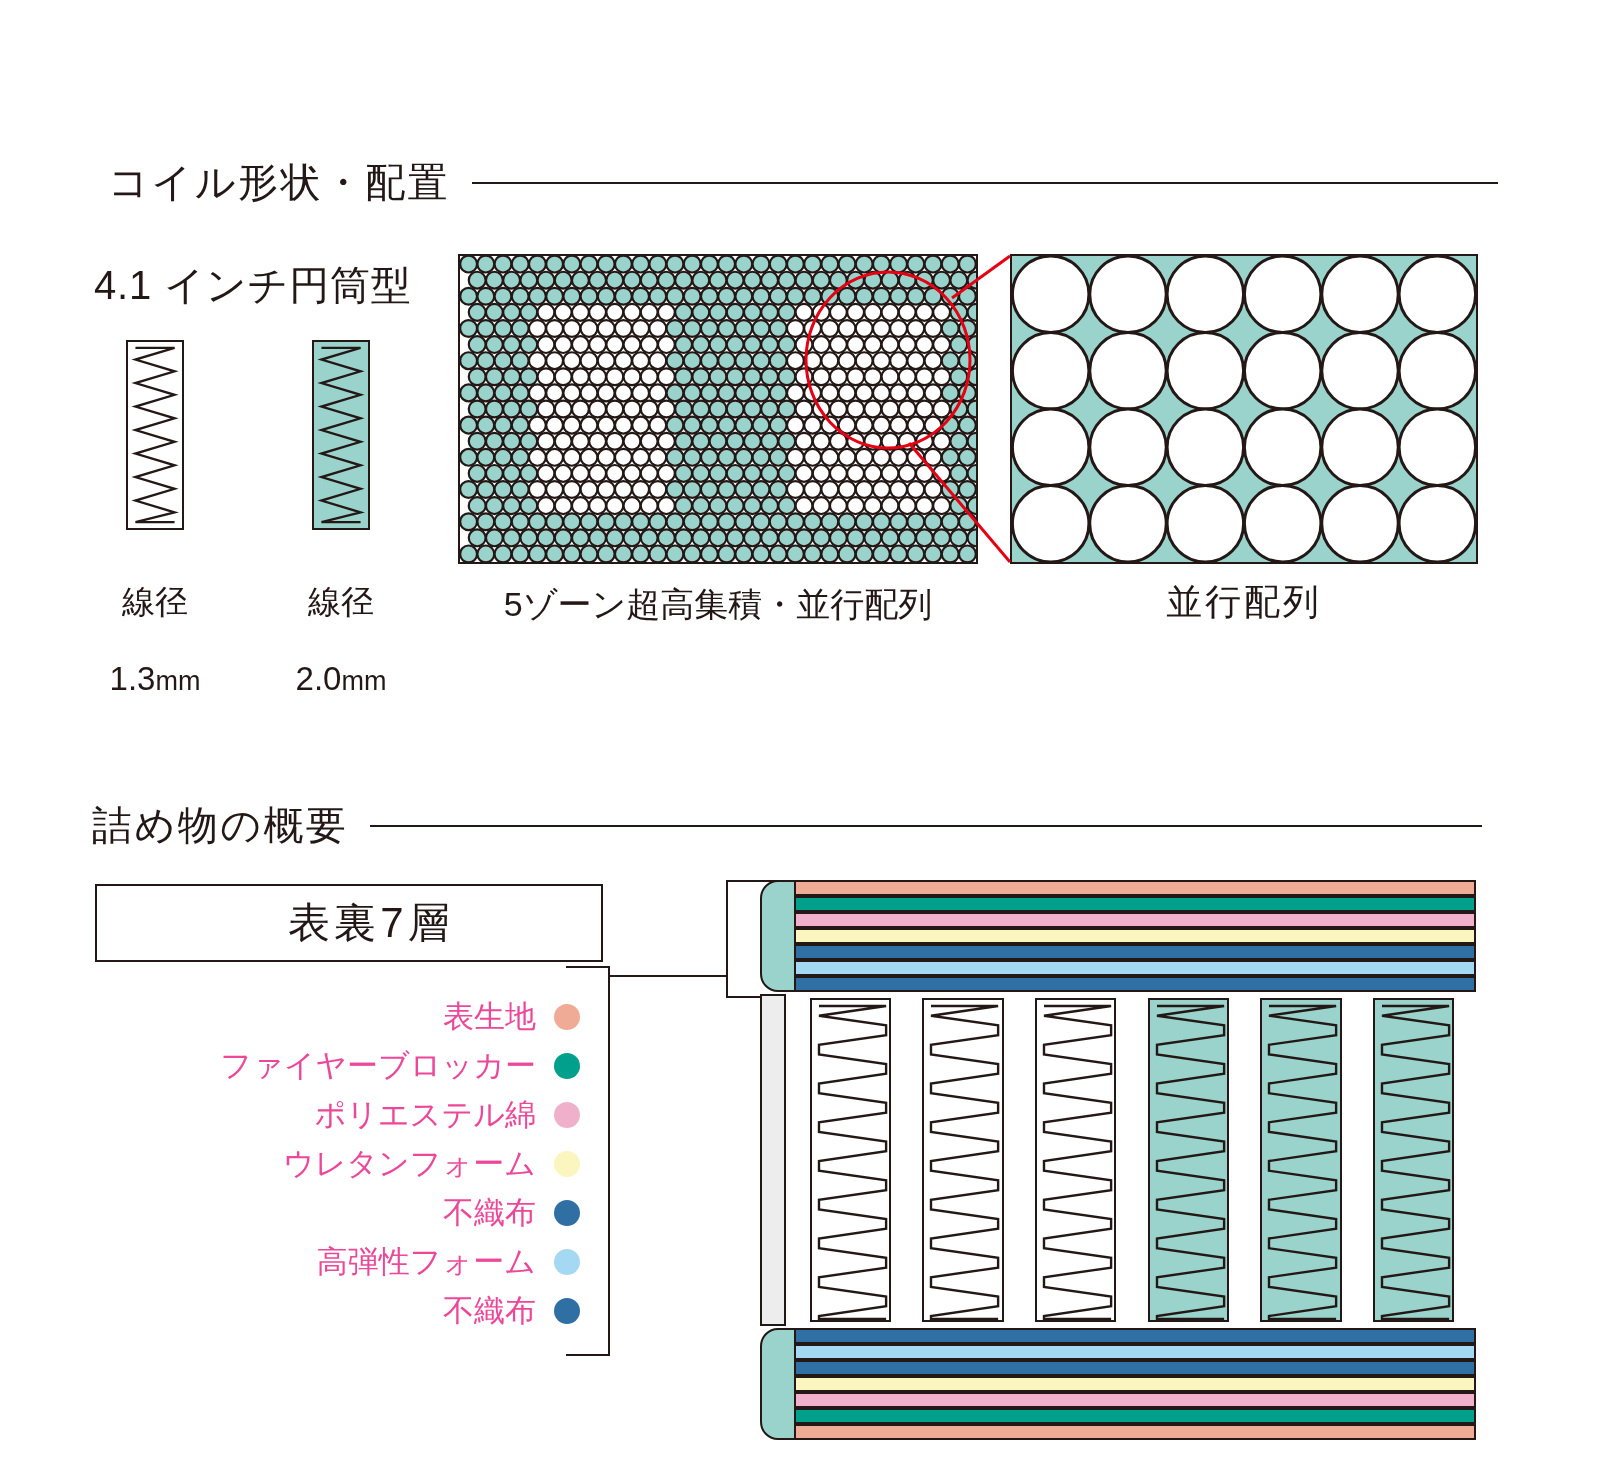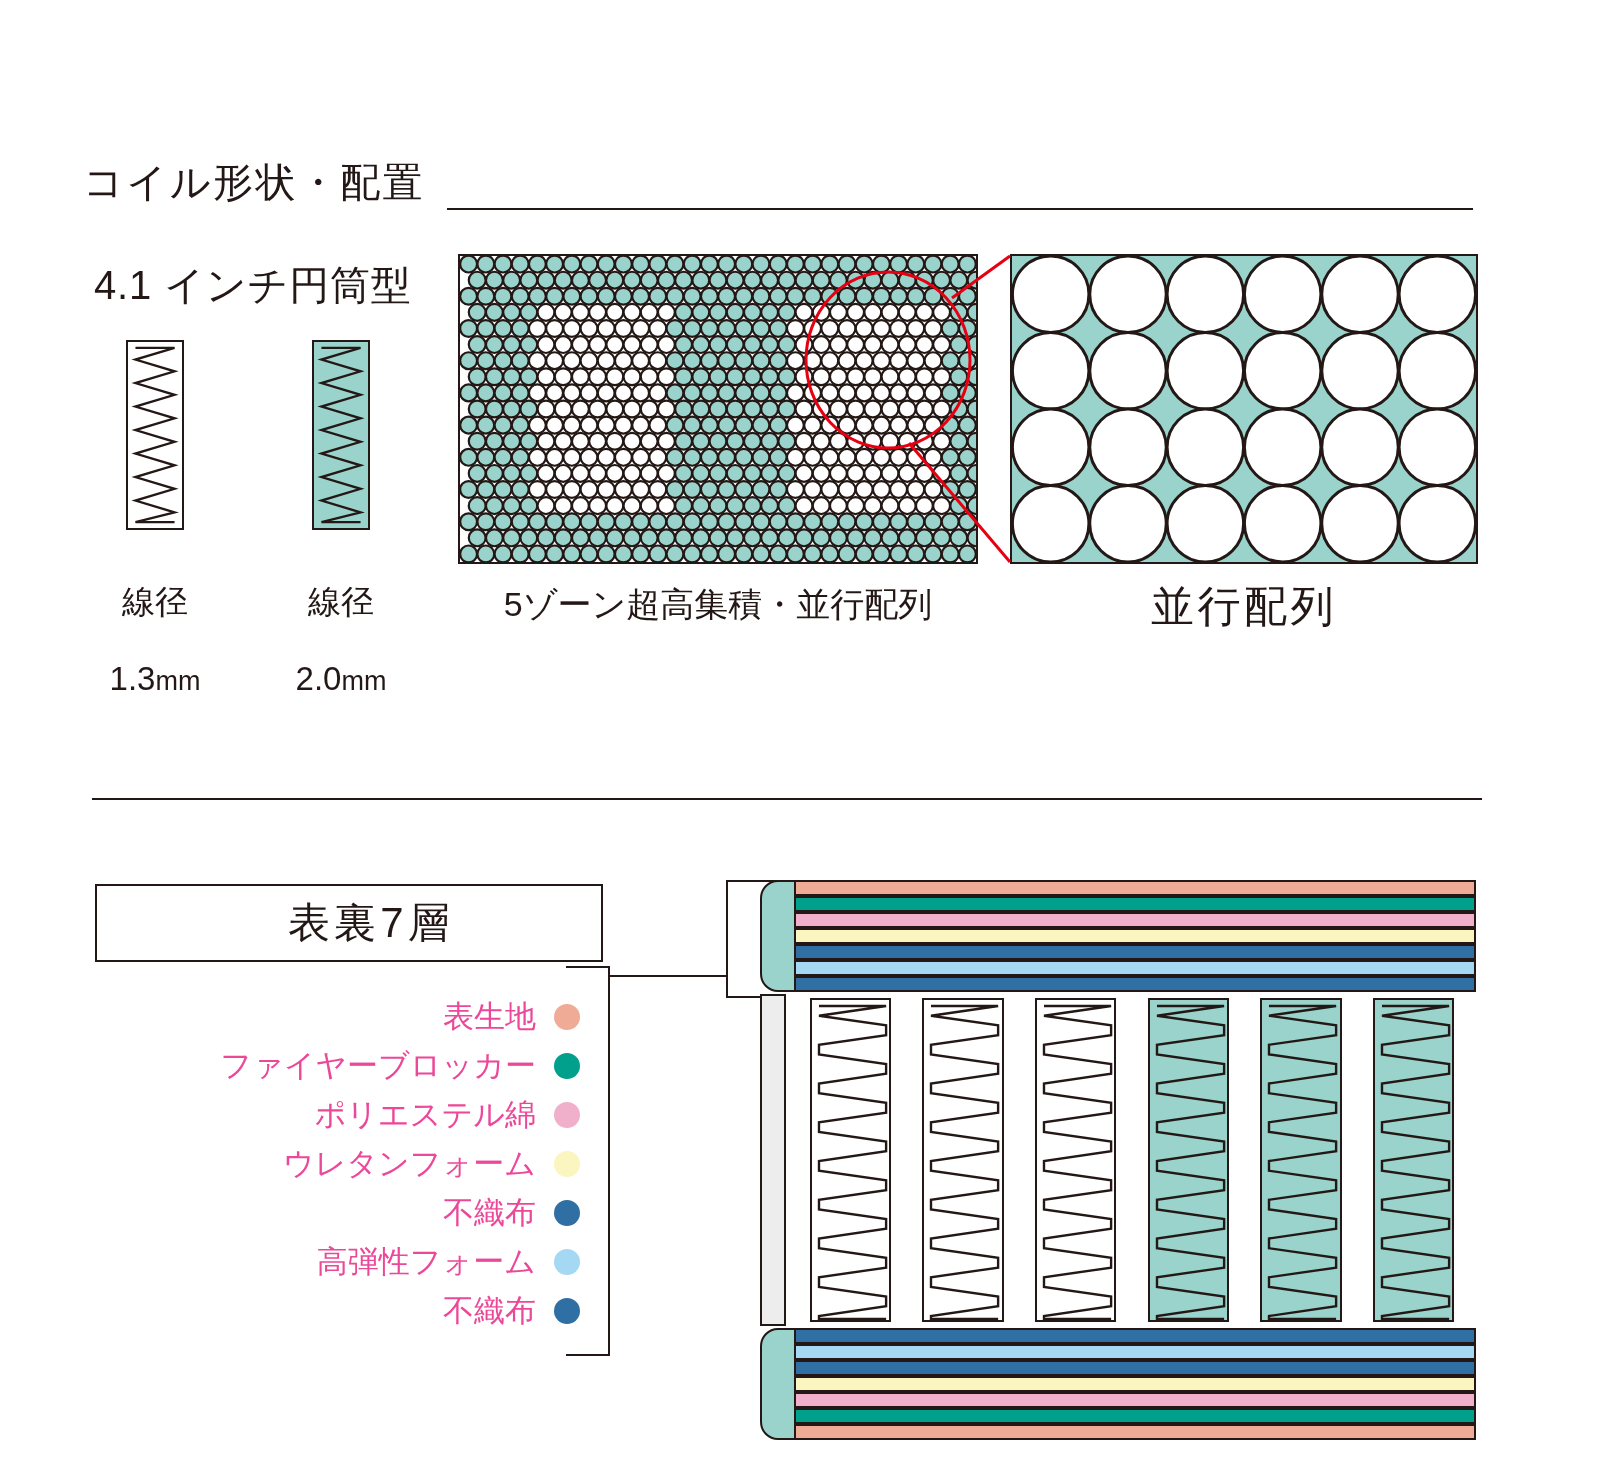--- a/index.html
+++ b/index.html
@@ -37,21 +37,21 @@
     position:absolute;font-size:40px;letter-spacing:.02em;color:#231815;white-space:nowrap;
   }
 
   
   .array-panel{position:absolute;border:2px solid #231815;box-sizing:border-box;overflow:hidden;background:#ffffff;}
   .array-panel svg{display:block;}
 
   .array-caption{
     position:absolute;text-align:center;font-size:34px;color:#231815;white-space:nowrap;
   }
-  .array-caption.big{font-size:43px;letter-spacing:.08em;}
+  .array-caption.big{font-size:36px;letter-spacing:.08em;}
 
   .callout-svg{position:absolute;left:0;top:0;width:1600px;height:1480px;pointer-events:none;}
 
   
   .layer-box{
     position:absolute;border:2px solid #231815;box-sizing:border-box;background:#fff;
     display:flex;align-items:center;justify-content:center;padding-left:44px;
   }
   .layer-box span{font-size:42px;letter-spacing:.10em;color:#231815;}
 
@@ -77,21 +77,21 @@
   .coil-cell{position:absolute;border:2px solid #231815;box-sizing:border-box;}
   .coil-cell.white{background:#ffffff;}
   .coil-cell.teal{background:#9AD3CB;}
   .sidebar-strip{position:absolute;background:#EDEDED;border:2px solid #231815;box-sizing:border-box;}
 </style>
 </head>
 <body>
 
 <div class="stage">
 
-  <div class="sec-head" style="left:83px;top:155px;width:1390px;align-items:flex-end;">
+  <div class="sec-head" style="left:108px;top:155px;width:1390px;">
     <div class="title">コイル形状・配置</div>
     <div class="rule" style="flex:1;"></div>
   </div>
 
   <div class="spec-title" style="left:94px;top:258px;">4.1 インチ円筒型</div>
 
   <div class="coil-box white" style="left:126px;top:340px;width:58px;height:190px;">
     <svg viewBox="0 0 58 190" preserveAspectRatio="none">
       <polyline points="8,6 50,6 8,18 50,30 8,42 50,54 8,66 50,78 8,90 50,102 8,114 50,126 8,138 50,150 8,162 50,174 8,184 50,184" fill="none" stroke="#231815" stroke-width="2.4"></polyline>
     </svg>
@@ -717,20 +717,21 @@
   </div>
   <div class="array-caption big" style="left:1010px;top:578px;width:468px;">並行配列</div>
 
   <svg class="callout-svg">
     <ellipse id="callout-ellipse" cx="888" cy="360" rx="82" ry="88" fill="none" stroke="#E60012" stroke-width="3"></ellipse>
     <line id="callout-line-top" x1="952" y1="298" x2="1010" y2="256" stroke="#E60012" stroke-width="3"></line>
     <line id="callout-line-bot" x1="909" y1="443" x2="1010" y2="562" stroke="#E60012" stroke-width="3"></line>
   </svg>
 
   <div class="sec-head" style="left:92px;top:798px;width:1390px;">
+    <div class="title">詰め物の概要</div>
     <div class="rule" style="flex:1;"></div>
   </div>
 
   <div class="layer-box" style="left:95px;top:884px;width:508px;height:78px;">
     <span>表裏7層</span>
   </div>
 
   <div class="legend" id="legend-list" style="left:190px;top:992px;width:390px;">
       <div class="legend-row">
         <div class="lbl">表生地</div>

